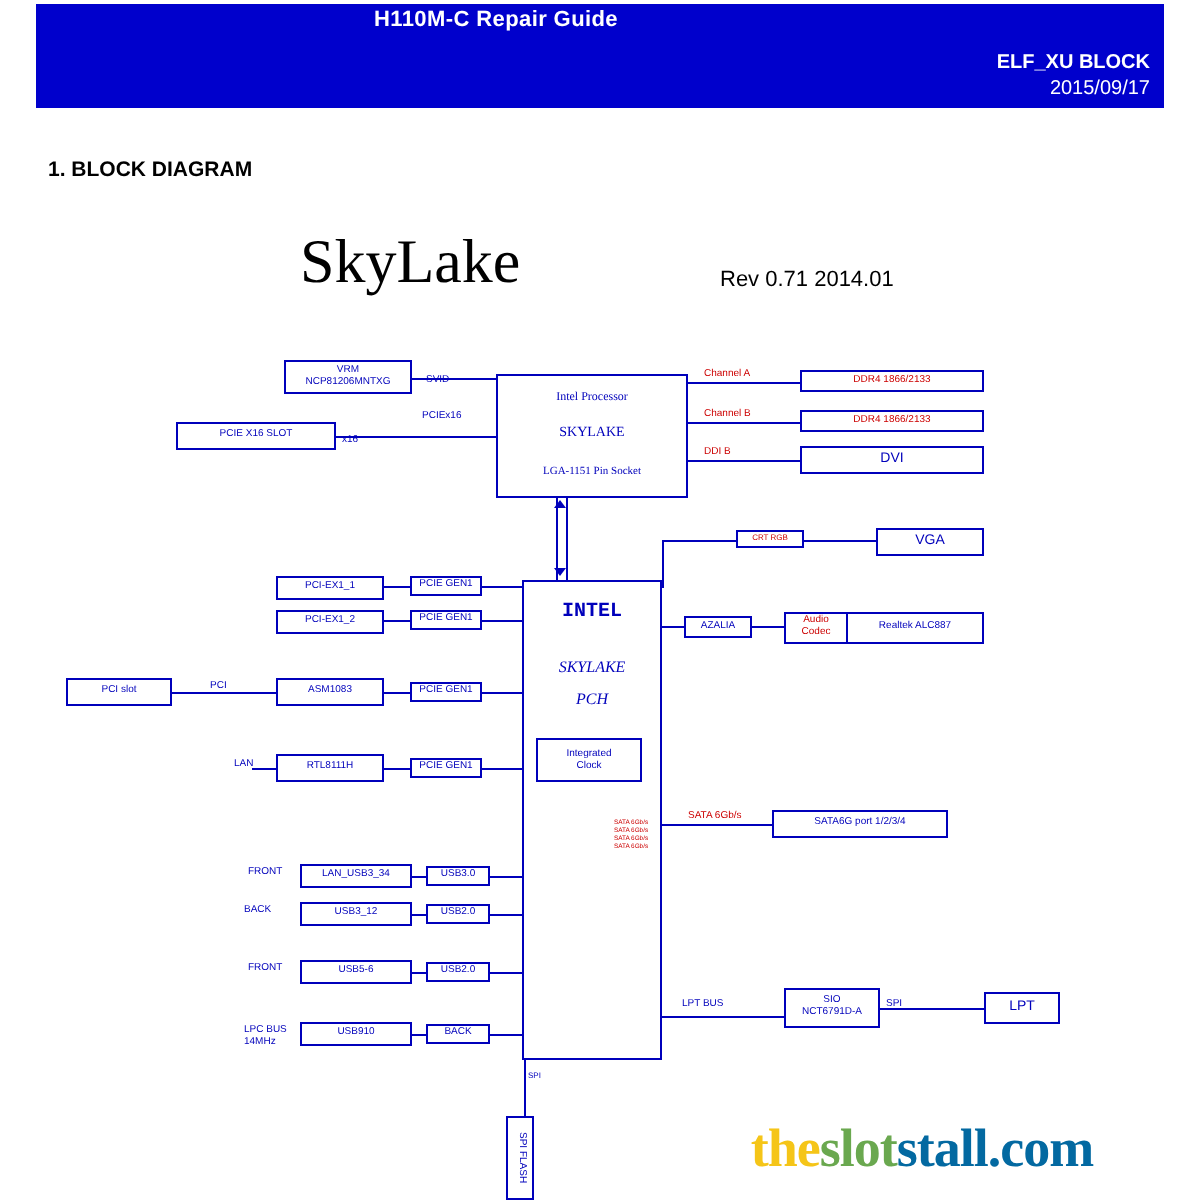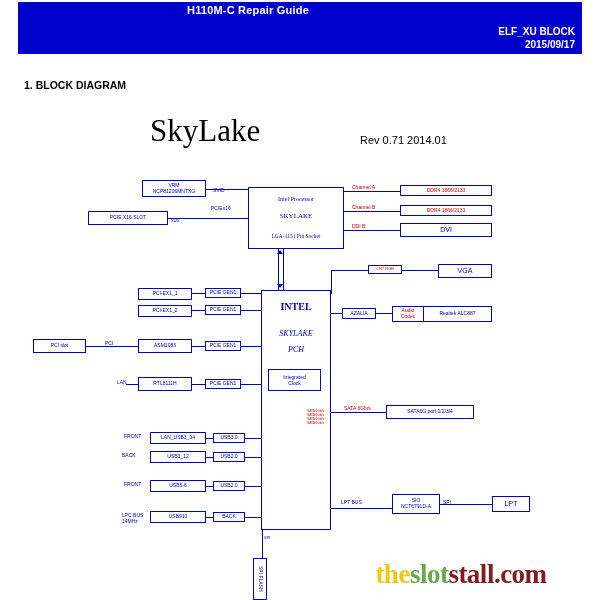--- a/index.html
+++ b/index.html
@@ -58,21 +58,21 @@
     font-size: 10px;
     font-weight: bold;
     text-align: right;
   }
   .header-date {
     position: absolute;
     right: 25px;
     top: 39px;
     color: #ffffff;
     font-size: 10px;
-    font-weight: bold;
+    font-weight: normal;
     text-align: right;
   }
 
   
   .section-title {
     position: absolute;
     left: 24px;
     top: 79px;
     font-size: 10.5px;
     font-weight: bold;
@@ -186,21 +186,21 @@
     background: #ffffff;
     box-sizing: border-box;
   }
   .pch-t1 {
     position: absolute;
     left: 0; right: 0; top: 10px;
     text-align: center;
     font-size: 10px;
     font-weight: bold;
     color: #0000bb;
-    font-family: Liberation Serif, serif;
+    font-family: Liberation Mono, monospace;
   }
   .pch-t2 {
     position: absolute;
     left: 0; right: 0; top: 38px;
     text-align: center;
     font-size: 8px;
     font-style: italic;
     color: #0000bb;
     font-family: "Liberation Serif", serif;
   }
@@ -245,21 +245,21 @@
     justify-content: center;
   }
   .watermark-text {
     font-size: 27px;
     font-weight: bold;
     font-family: "Liberation Serif", serif;
     letter-spacing: -0.5px;
   }
   .wm-the { color: #f5c518; }
   .wm-rest { color: #6aa84f; }
-  .wm-stall { color: #7f1d1d; }
+  .wm-stall { color: #0369a1; }
   .arrow-v {
     position: absolute;
     width: 0; height: 0;
     border-left: 3px solid transparent;
     border-right: 3px solid transparent;
   }
   .arrow-down { border-top: 4px solid #0000bb; }
   .arrow-up { border-bottom: 4px solid #0000bb; }
 
   .bus-pair {

